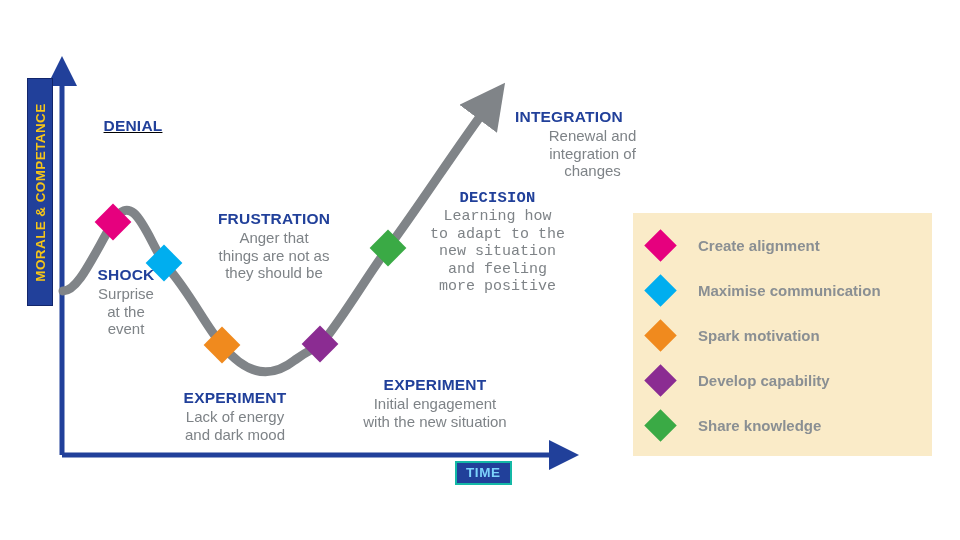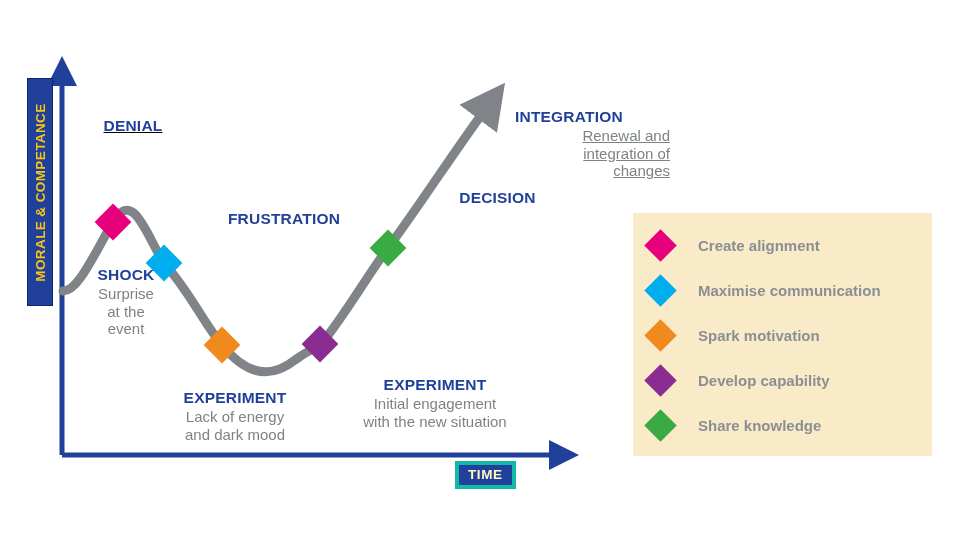--- a/index.html
+++ b/index.html
@@ -51,23 +51,23 @@
     font-weight: bold;
     letter-spacing: 0.4px;
   }
 
   
   .axis-caption-x {
     position: absolute;
     left: 455px;
     top: 461px;
     background: #21409A;
-    border: 4px solid #14b8a6;
+    border: 2px solid #14b8a6;
     padding: 2px 9px 3px 9px;
-    color: #fef9c3;
+    color: #7dd3fc;
     font-size: 13.5px;
     font-weight: bold;
     letter-spacing: 0.6px;
   }
 
   
   .stage-block {
     position: absolute;
     text-align: center;
     line-height: 1.17;
@@ -169,41 +169,43 @@
 
   <div class="stage-block" style="left:66px; top:266px; width:120px;">
     <div class="stage-title">SHOCK</div>
     <div class="stage-desc">Surprise<br>at the<br>event</div>
   </div>
 
   <div class="stage-block" style="left:48px; top:117px; width:170px;text-decoration:underline;">
     <div class="stage-title">DENIAL</div>
   </div>
 
-  <div class="stage-block" style="left:194px; top:210px; width:180px;">
+  <div class="stage-block" style="left:184px; top:210px; width:180px;">
     <div class="stage-title">FRUSTRATION</div>
+    <div class="stage-desc">Anger that<br>things are not as<br>they should be</div>
   </div>
 
   <div class="stage-block" style="left:145px; top:389px; width:180px;">
     <div class="stage-title">EXPERIMENT</div>
     <div class="stage-desc">Lack of energy<br>and dark mood</div>
   </div>
 
   <div class="stage-block" style="left:335px; top:332px; width:200px;margin-top:44px;">
     <div class="stage-title">EXPERIMENT</div>
     <div class="stage-desc">Initial engagement<br>with the new situation</div>
   </div>
 
-  <div class="stage-block" style="left:425px; top:189px; width:145px;">
+  <div class="stage-block" style="left:425px; top:189px; width:145px;font-family:Liberation Mono, monospace;">
     <div class="stage-title">DECISION</div>
+    <div class="stage-desc">Learning how<br>to adapt to the<br>new situation<br>and feeling<br>more positive</div>
   </div>
 
   <div class="stage-block" style="left:515px; top:108px; width:155px; text-align:left;">
     <div class="stage-title">INTEGRATION</div>
-    <div class="stage-desc" style="text-align:right;text-decoration:underline;">Renewal and<br>integration of<br>changes</div>
+    <div class="stage-desc" style="text-align:center;">Renewal and<br>integration of<br>changes</div>
   </div>
 
   <div id="legend">
     <div class="legend-row" style="top:17px;">
       <div class="legend-diamond" style="background: rgb(230, 0, 126);"></div>
       <div class="legend-label">Create alignment</div>
     </div>
     <div class="legend-row" style="top:62px;">
       <div class="legend-diamond" style="background: rgb(0, 174, 239);"></div>
       <div class="legend-label">Maximise communication</div>

